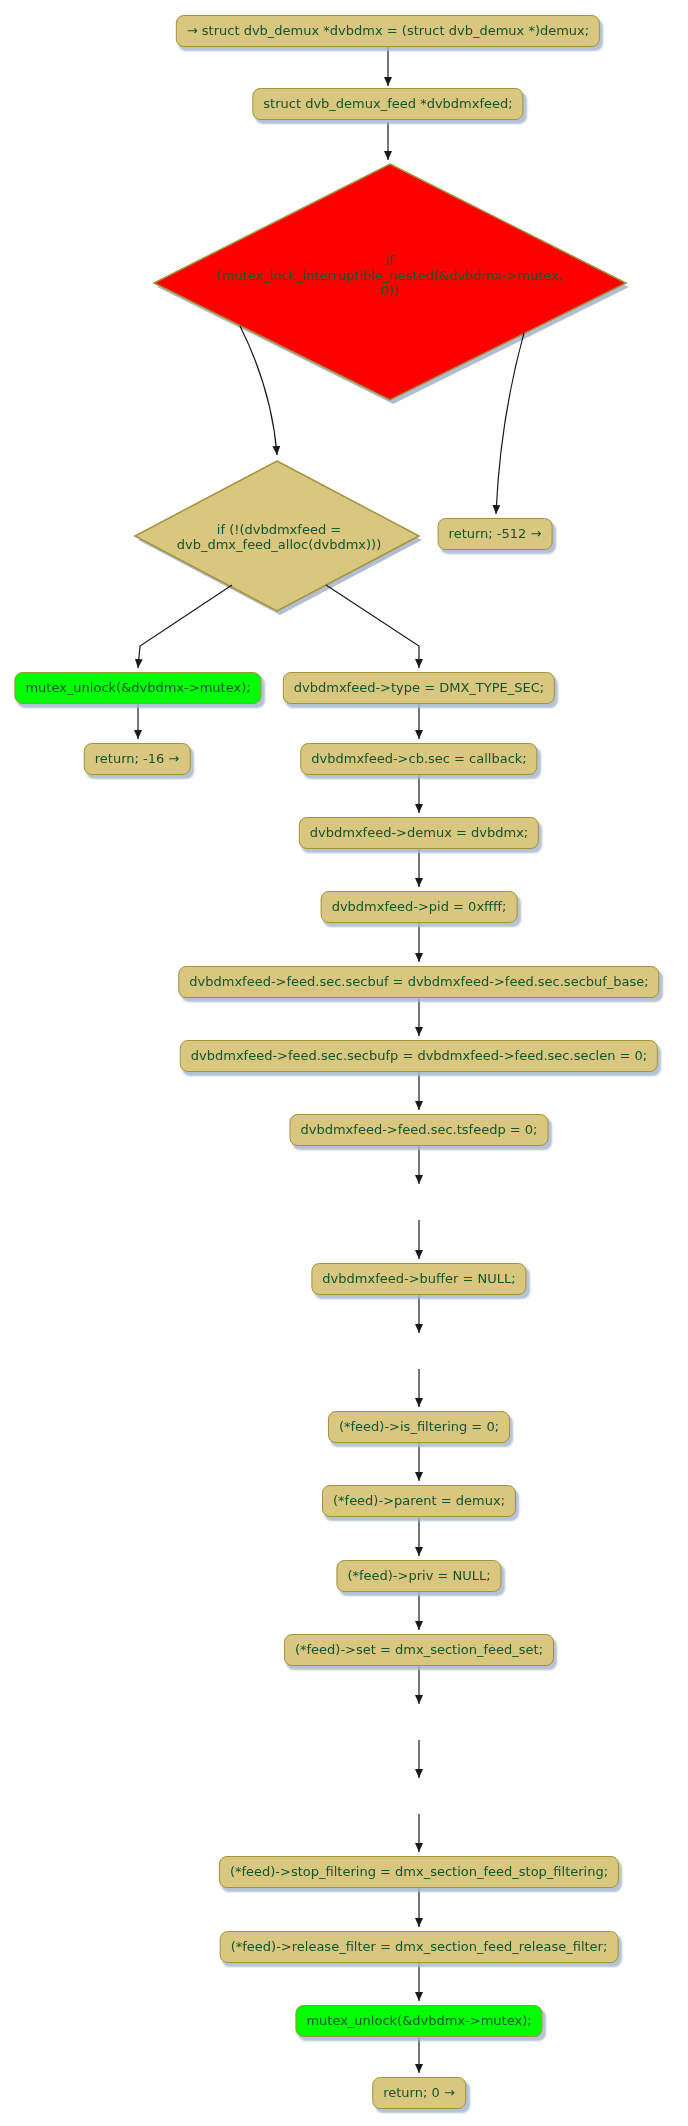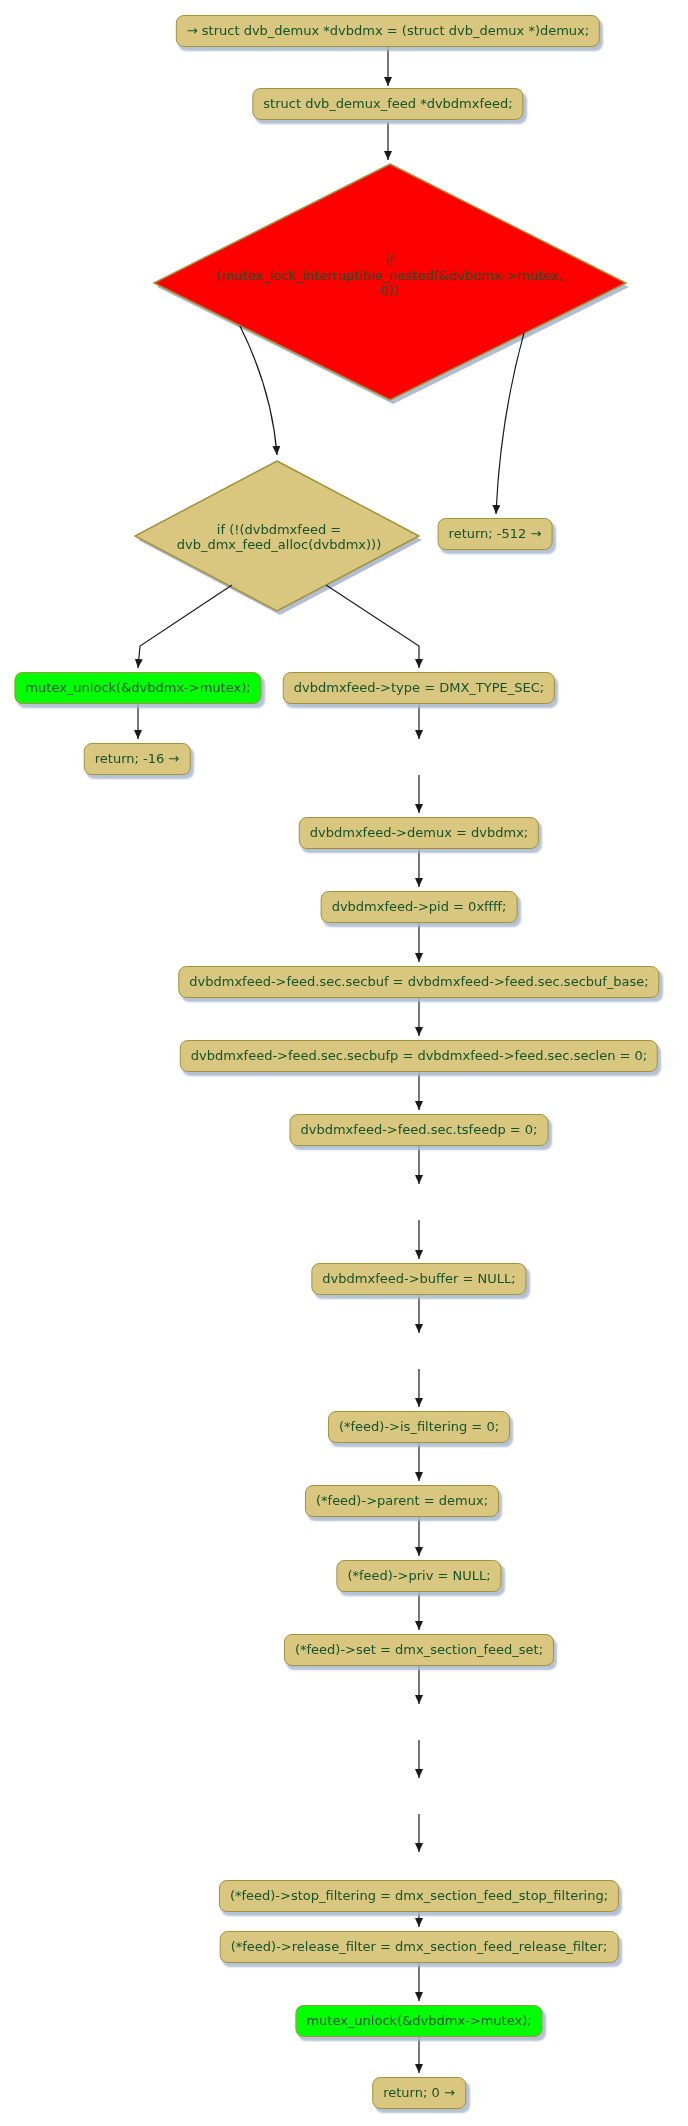--- a/index.html
+++ b/index.html
@@ -98,28 +98,29 @@
 
   <div class="diamond-label" style="left:279px; top:537px;">
     <div>if (!(dvbdmxfeed =</div>
     <div>dvb_dmx_feed_alloc(dvbdmx)))</div>
   </div>
 
   <div class="node green" style="left:138px; top:672px;">mutex_unlock(&amp;dvbdmx-&gt;mutex);</div>
   <div class="node" style="left:137px; top:743px;">return; -16 →</div>
 
   <div class="node" style="left:419px; top:672px;">dvbdmxfeed-&gt;type = DMX_TYPE_SEC;</div>
+  <div class="node" style="left:419px; top:743px;">dvbdmxfeed-&gt;cb.sec = callback;</div>
   <div class="node" style="left:419px; top:817px;">dvbdmxfeed-&gt;demux = dvbdmx;</div>
   <div class="node" style="left:419px; top:891px;">dvbdmxfeed-&gt;pid = 0xffff;</div>
   <div class="node" style="left:419px; top:966px;">dvbdmxfeed-&gt;feed.sec.secbuf = dvbdmxfeed-&gt;feed.sec.secbuf_base;</div>
   <div class="node" style="left:419px; top:1040px;">dvbdmxfeed-&gt;feed.sec.secbufp = dvbdmxfeed-&gt;feed.sec.seclen = 0;</div>
   <div class="node" style="left:419px; top:1114px;">dvbdmxfeed-&gt;feed.sec.tsfeedp = 0;</div>
   <div class="node" style="left:419px; top:1263px;">dvbdmxfeed-&gt;buffer = NULL;</div>
   <div class="node" style="left:419px; top:1411px;">(*feed)-&gt;is_filtering = 0;</div>
-  <div class="node" style="left:402px; top:1485px;border-radius:8px;">(*feed)-&gt;parent = demux;</div>
+  <div class="node" style="left:419px; top:1485px;border-radius:8px;">(*feed)-&gt;parent = demux;</div>
   <div class="node" style="left:419px; top:1560px;">(*feed)-&gt;priv = NULL;</div>
   <div class="node" style="left:419px; top:1634px;">(*feed)-&gt;set = dmx_section_feed_set;</div>
-  <div class="node" style="left:419px; top:1856px;margin-top:24px;">(*feed)-&gt;stop_filtering = dmx_section_feed_stop_filtering;</div>
+  <div class="node" style="left:419px; top:1856px;">(*feed)-&gt;stop_filtering = dmx_section_feed_stop_filtering;</div>
   <div class="node" style="left:419px; top:1931px;">(*feed)-&gt;release_filter = dmx_section_feed_release_filter;</div>
   <div class="node green" style="left:419px; top:2005px;">mutex_unlock(&amp;dvbdmx-&gt;mutex);</div>
   <div class="node" style="left:419px; top:2077px;">return; 0 →</div>
 
 </div>
 
 </body></html>

